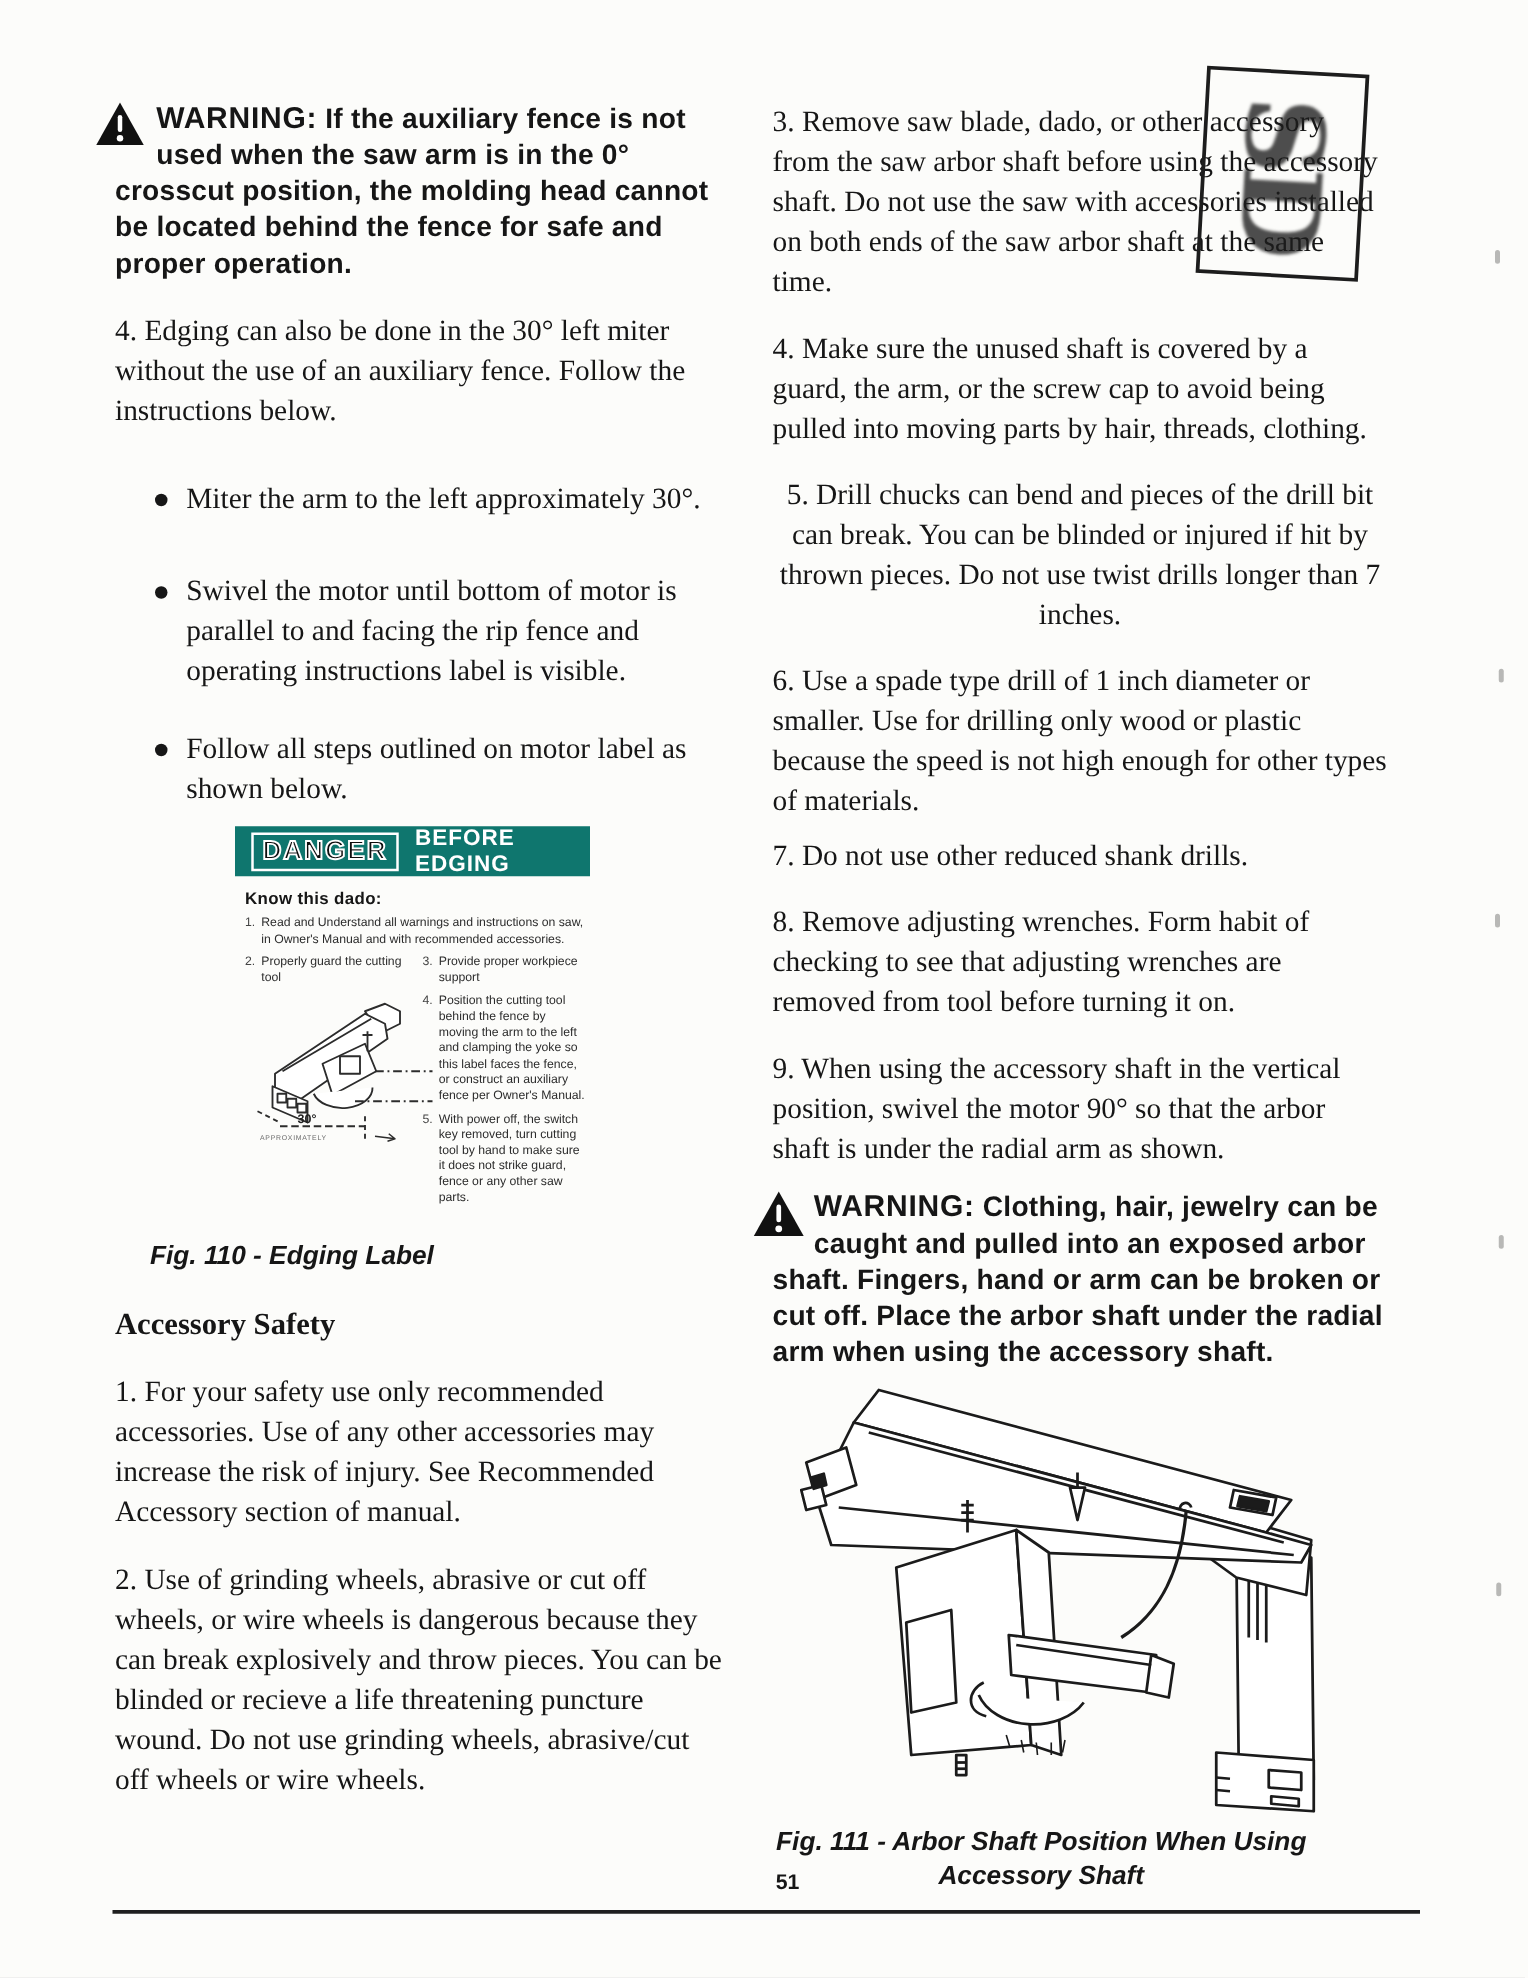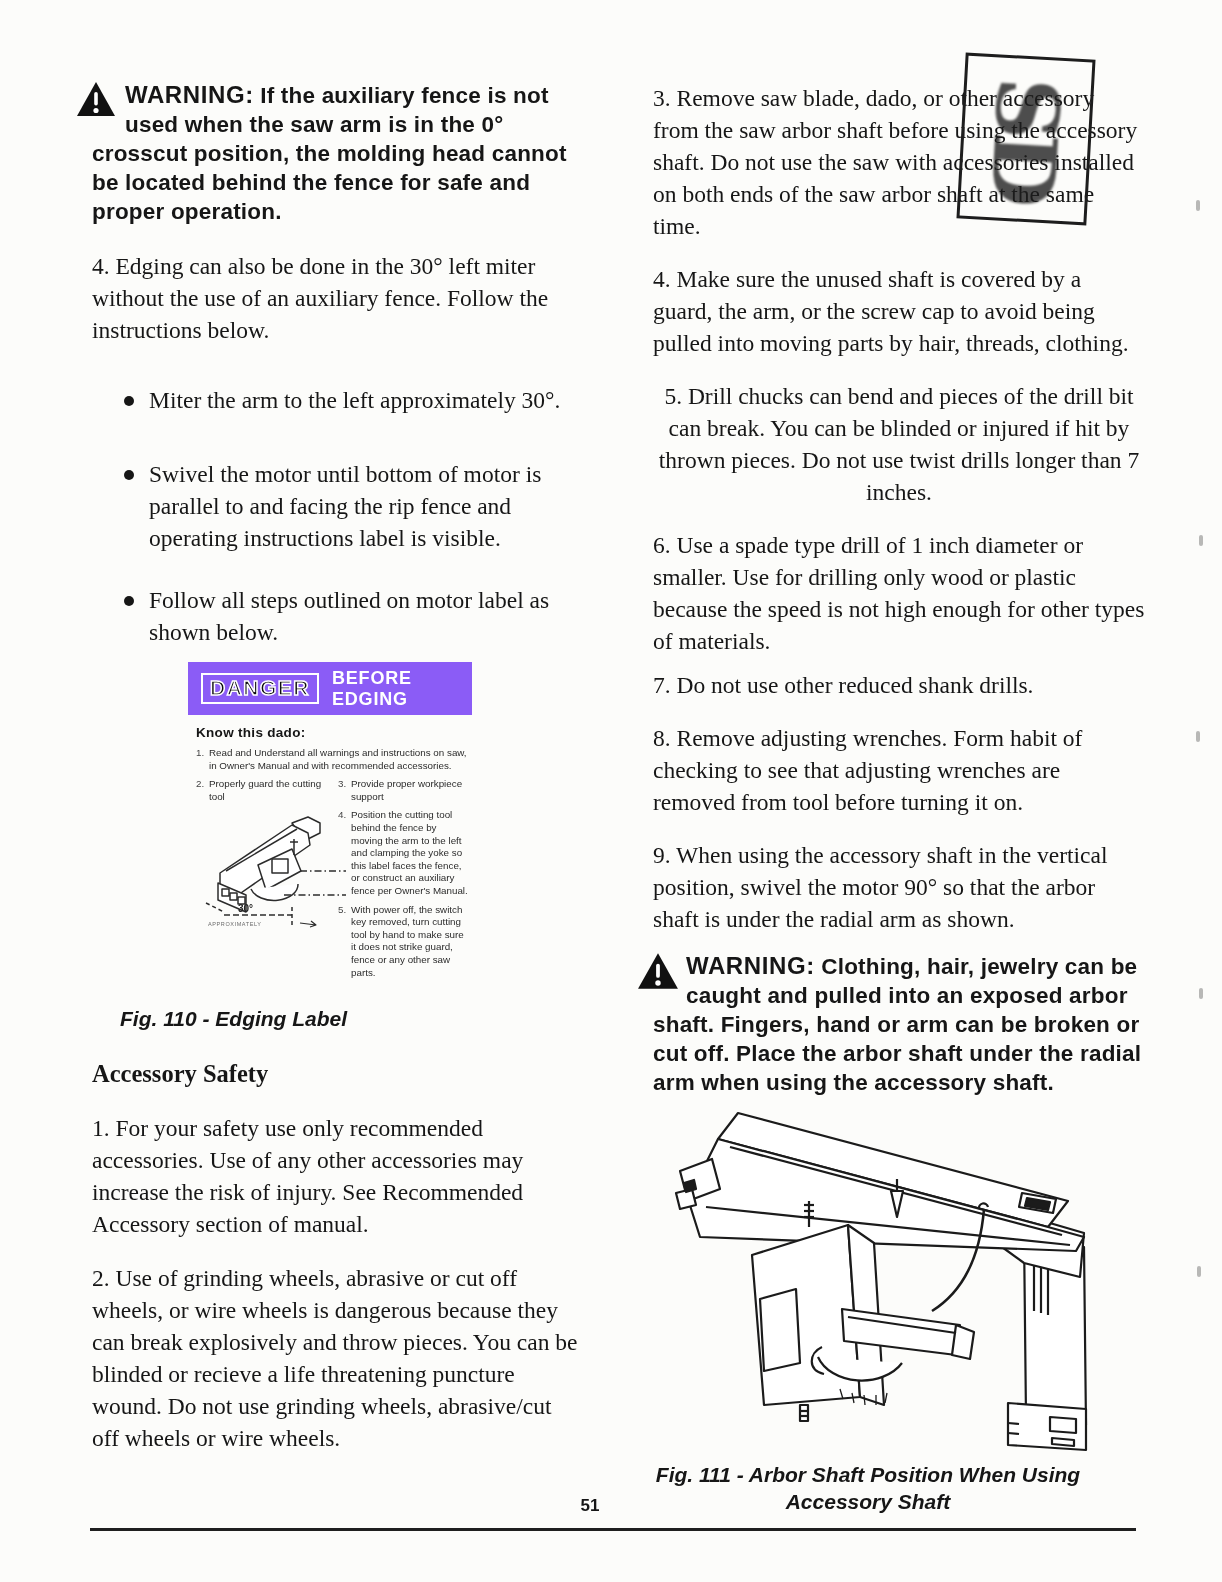--- a/index.html
+++ b/index.html
@@ -1,32 +1,32 @@
 <!DOCTYPE html>
 <html><head>
 <meta charset="utf-8">
 <style>
   html,body{margin:0;padding:0;background:#e8e8e6;}
   .page{position:relative;width:1222px;height:1582px;background:#fcfcfa;
         font-family:"Liberation Serif",serif;color:#161616;overflow:hidden;}
   .col{position:absolute;top:72px;width:492px;}
   .col-left{left:92px;}
-  .col-right{left:653px;}
+  .col-right{left:618px;}
   p.body{font-size:23.5px;line-height:32px;margin:0;}
   .warn{font-family:"Liberation Sans",sans-serif;font-weight:bold;
         font-size:22.5px;line-height:29px;letter-spacing:.2px;margin:0;}
   .warn .wlabel{font-size:24px;letter-spacing:.6px;text-align:right;}
   .warn-icon{float:left;width:40px;height:36px;margin:1px 9px 2px -16px;}
   .bullet{position:relative;margin-left:32px;padding-left:25px;
           font-size:23.5px;line-height:32px;}
   .bullet::before{content:"";position:absolute;left:0;top:11.5px;width:10px;height:10px;
           border-radius:50%;background:#161616;}
   
   .danger-label{margin-left:96px;width:284px;}
-  .dbar{height:53px;background:#8b5cf6;display:flex;align-items:center;
+  .dbar{height:40px;background:#0f766e;display:flex;align-items:center;
         padding-left:13px;box-sizing:border-box;}
   .dword{font-family:"Liberation Sans",sans-serif;font-weight:bold;font-size:21px;
         letter-spacing:1.5px;color:#0d0d0d;-webkit-text-stroke:1.5px #fff;
         border:2.5px solid #fff;padding:1px 7px 2px;}
   .dbanner{color:#fff;font-family:"Liberation Sans",sans-serif;font-weight:bold;
         font-size:18px;margin-left:13px;letter-spacing:.8px;}
   .dbody{padding:9px 4px 4px 8px;font-family:"Liberation Sans",sans-serif;}
   .dknow{font-weight:bold;font-size:13.5px;letter-spacing:.3px;margin:1px 0 7px;}
   .ditem{font-size:9.8px;line-height:12.6px;color:#2b2b2b;display:flex;
         margin-bottom:6px;font-weight:500;}
@@ -38,21 +38,21 @@
         font-size:21px;line-height:27px;margin:0;}
   .h-serif{font-size:24.5px;font-weight:bold;margin:0;}
   
   .stamp{position:absolute;left:961px;top:56px;width:124px;height:160px;
         border:3.5px solid #1d1d1d;transform:rotate(3.2deg);}
   .stamp-ink{position:absolute;left:0;top:0;width:124px;height:160px;display:flex;
         align-items:center;justify-content:center;font-family:"DejaVu Serif",serif;
         font-weight:bold;font-size:86px;color:rgba(28,28,28,.78);
         transform:rotate(90deg);filter:blur(1.1px);letter-spacing:-7px;}
   .pagenum{position:absolute;left:0;top:1496px;width:1180px;text-align:center;
-        font-family:"Liberation Sans",sans-serif;font-weight:bold;font-size:17px;}
+        font-family:"Liberation Sans",sans-serif;font-weight:bold;font-size:17px;padding-left:40px;}
   .bottom-rule{position:absolute;left:90px;top:1528px;width:1046px;height:3px;
         background:#1f1f1f;}
   .spk{position:absolute;width:4px;height:11px;background:#b8b8b6;border-radius:2px;}
   .cap-center{width:430px;text-align:center;margin-top:6px;}
   svg{display:block;}
 </style>
 </head>
 <body>
 
 <div class="page">

